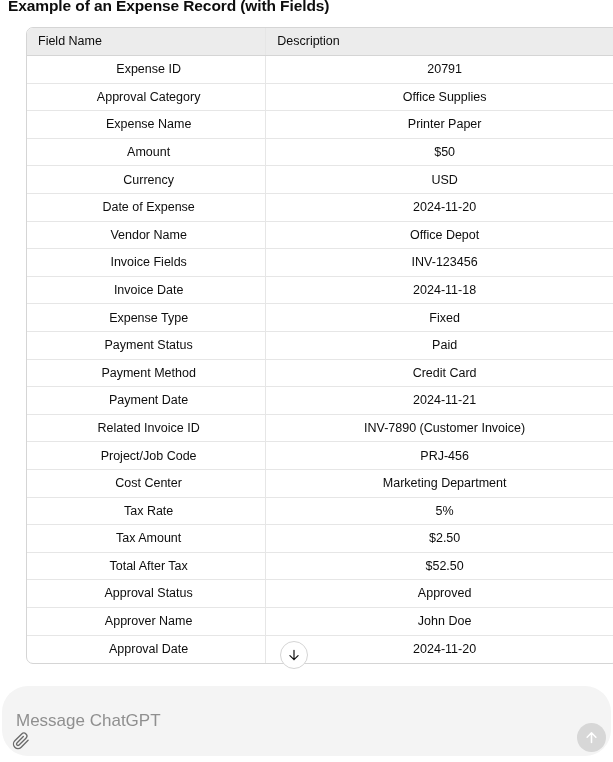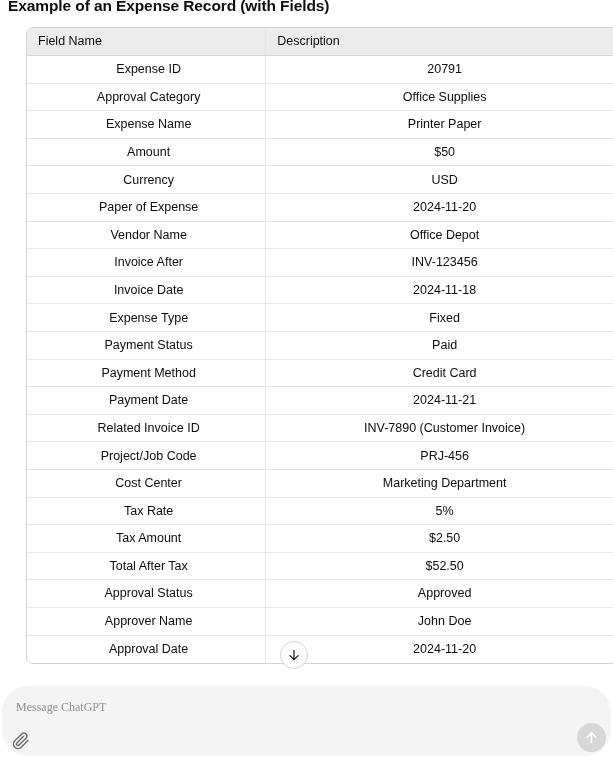--- a/index.html
+++ b/index.html
@@ -47,24 +47,24 @@
     cursor:pointer; color:var(--text, #0d0d0d);
   }
 
   
   .composer {
     position:absolute; left:2px; top:686px; width:609px; height:70px;
     background:var(--composer-bg, #f4f4f4);
     border-radius:26px;
   }
   .composer-input {
-    position:absolute; left:14px; top:10px; width:560px; height:22px;
+    position:absolute; left:14px; top:24px; width:560px; height:22px;
     background:transparent; border:none; outline:none;
-    font-family:Liberation Serif, serif;
-    font-size:12px; color:var(--text, #0d0d0d);
+    font-family:Liberation Sans, sans-serif;
+    font-size:17px; color:var(--text, #0d0d0d);
   }
   .composer-input::placeholder { color:var(--placeholder, #8f8f8f); opacity:1; }
   .attach-btn {
     position:absolute; left:7px; bottom:3px;
     width:24px; height:24px; border:none; background:transparent;
     display:flex; align-items:center; justify-content:center;
     cursor:pointer; color:#6b6b6b; padding:0;
   }
   .send-btn {
     position:absolute; right:5px; bottom:4px;
@@ -102,29 +102,29 @@
         </tr>
         <tr>
           <td class="col-field">Amount</td>
           <td>$50</td>
         </tr>
         <tr>
           <td class="col-field">Currency</td>
           <td>USD</td>
         </tr>
         <tr>
-          <td class="col-field">Paper of Expense</td>
+          <td class="col-field">Date of Expense</td>
           <td>2024-11-20</td>
         </tr>
         <tr>
           <td class="col-field">Vendor Name</td>
           <td>Office Depot</td>
         </tr>
         <tr>
-          <td class="col-field">Invoice After</td>
+          <td class="col-field">Invoice Fields</td>
           <td>INV-123456</td>
         </tr>
         <tr>
           <td class="col-field">Invoice Date</td>
           <td>2024-11-18</td>
         </tr>
         <tr>
           <td class="col-field">Expense Type</td>
           <td>Fixed</td>
         </tr>

